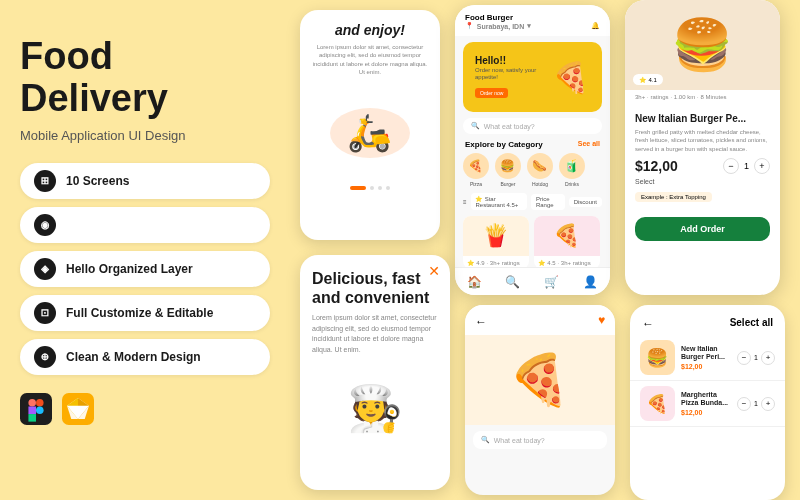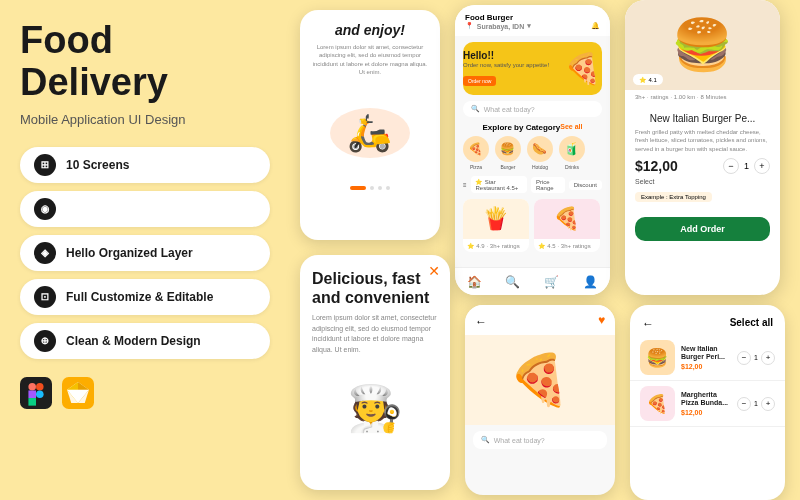--- a/index.html
+++ b/index.html
@@ -9,21 +9,21 @@
       background-color: #fde8a0;
       font-family: 'Arial', sans-serif;
       overflow: hidden;
       position: relative;
     }
 
     
     .left-panel {
       position: absolute;
       left: 20px;
-      top: 20px;
+      top: 36px;
       width: 250px;
     }
 
     .main-title {
       font-size: 38px;
       font-weight: 900;
       color: #1a1a1a;
       line-height: 1.1;
       margin-bottom: 8px;
     }
@@ -184,25 +184,25 @@
       color: #888;
       display: flex;
       align-items: center;
       gap: 3px;
     }
 
     .phone-2-banner {
       background: #f5c518;
       margin: 6px 8px;
       border-radius: 10px;
-      height: 53px;
+      height: 70px;
       display: flex;
       align-items: center;
       justify-content: space-between;
-      padding: 6px 0;
+      padding: 6px 12px;
       overflow: hidden;
     }
 
     .banner-text {
       font-size: 10px;
       font-weight: 900;
       color: #1a1a1a;
       line-height: 1.2;
     }
 
@@ -230,21 +230,21 @@
       display: flex;
       align-items: center;
       gap: 4px;
     }
 
     .phone-2-category-title {
       font-size: 8px;
       font-weight: 700;
       padding: 0 10px 4px;
       display: flex;
-      justify-content: center;
+      justify-content: space-between;
     }
 
     .category-see-all {
       color: #ff6b00;
       font-size: 7px;
     }
 
     .categories-row {
       display: flex;
       gap: 6px;
@@ -380,24 +380,23 @@
     }
 
     .star { color: #f5c518; }
 
     .phone-3-info {
       padding: 8px 10px;
     }
 
     .restaurant-name {
       font-size: 10px;
-      font-weight: 400;
+      font-weight: 700;
       color: #1a1a1a;
       line-height: 1.3;
-      text-align: center;
     }
 
     .restaurant-desc {
       font-size: 6px;
       color: #888;
       margin-top: 3px;
       line-height: 1.4;
     }
 
     .price-row {

